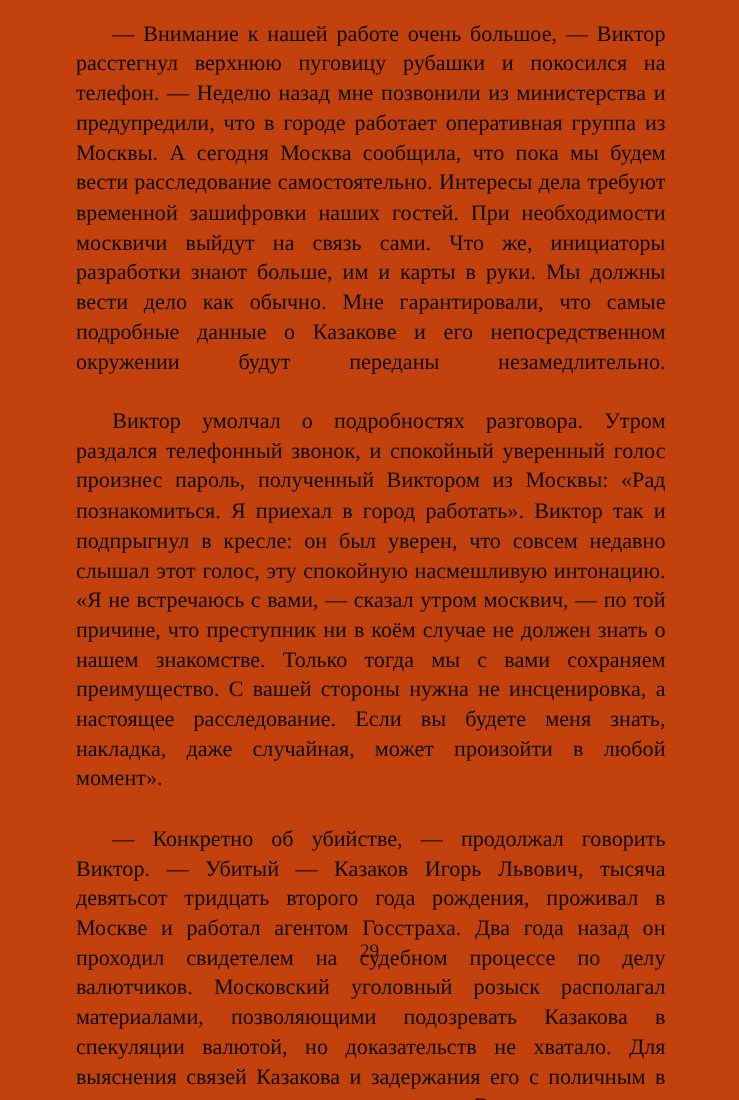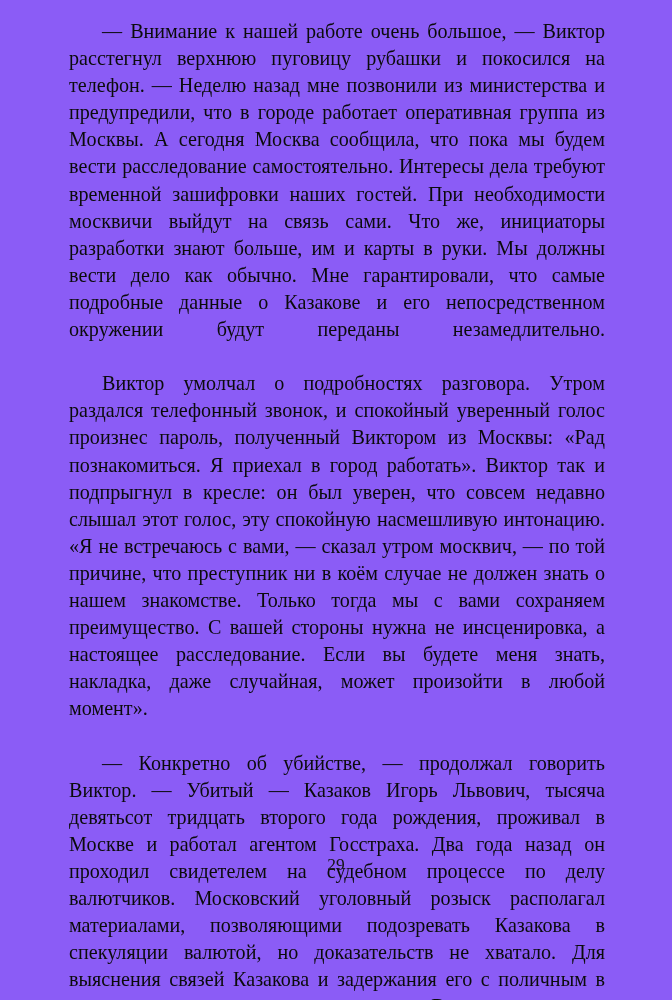--- a/index.html
+++ b/index.html
@@ -17,21 +17,21 @@
     color: #000000;
     -webkit-font-smoothing: antialiased;
   }
 
   .page {
     position: absolute;
     left: 0;
     top: 0;
     width: 672px;
     height: 1000px;
-    background: #8b5cf6;
+    background: #c2410c;
   }
 
   .text-column {
     position: absolute;
     left: 69px;
     top: 18px;
     width: 536px;
   }
 
   .para {

